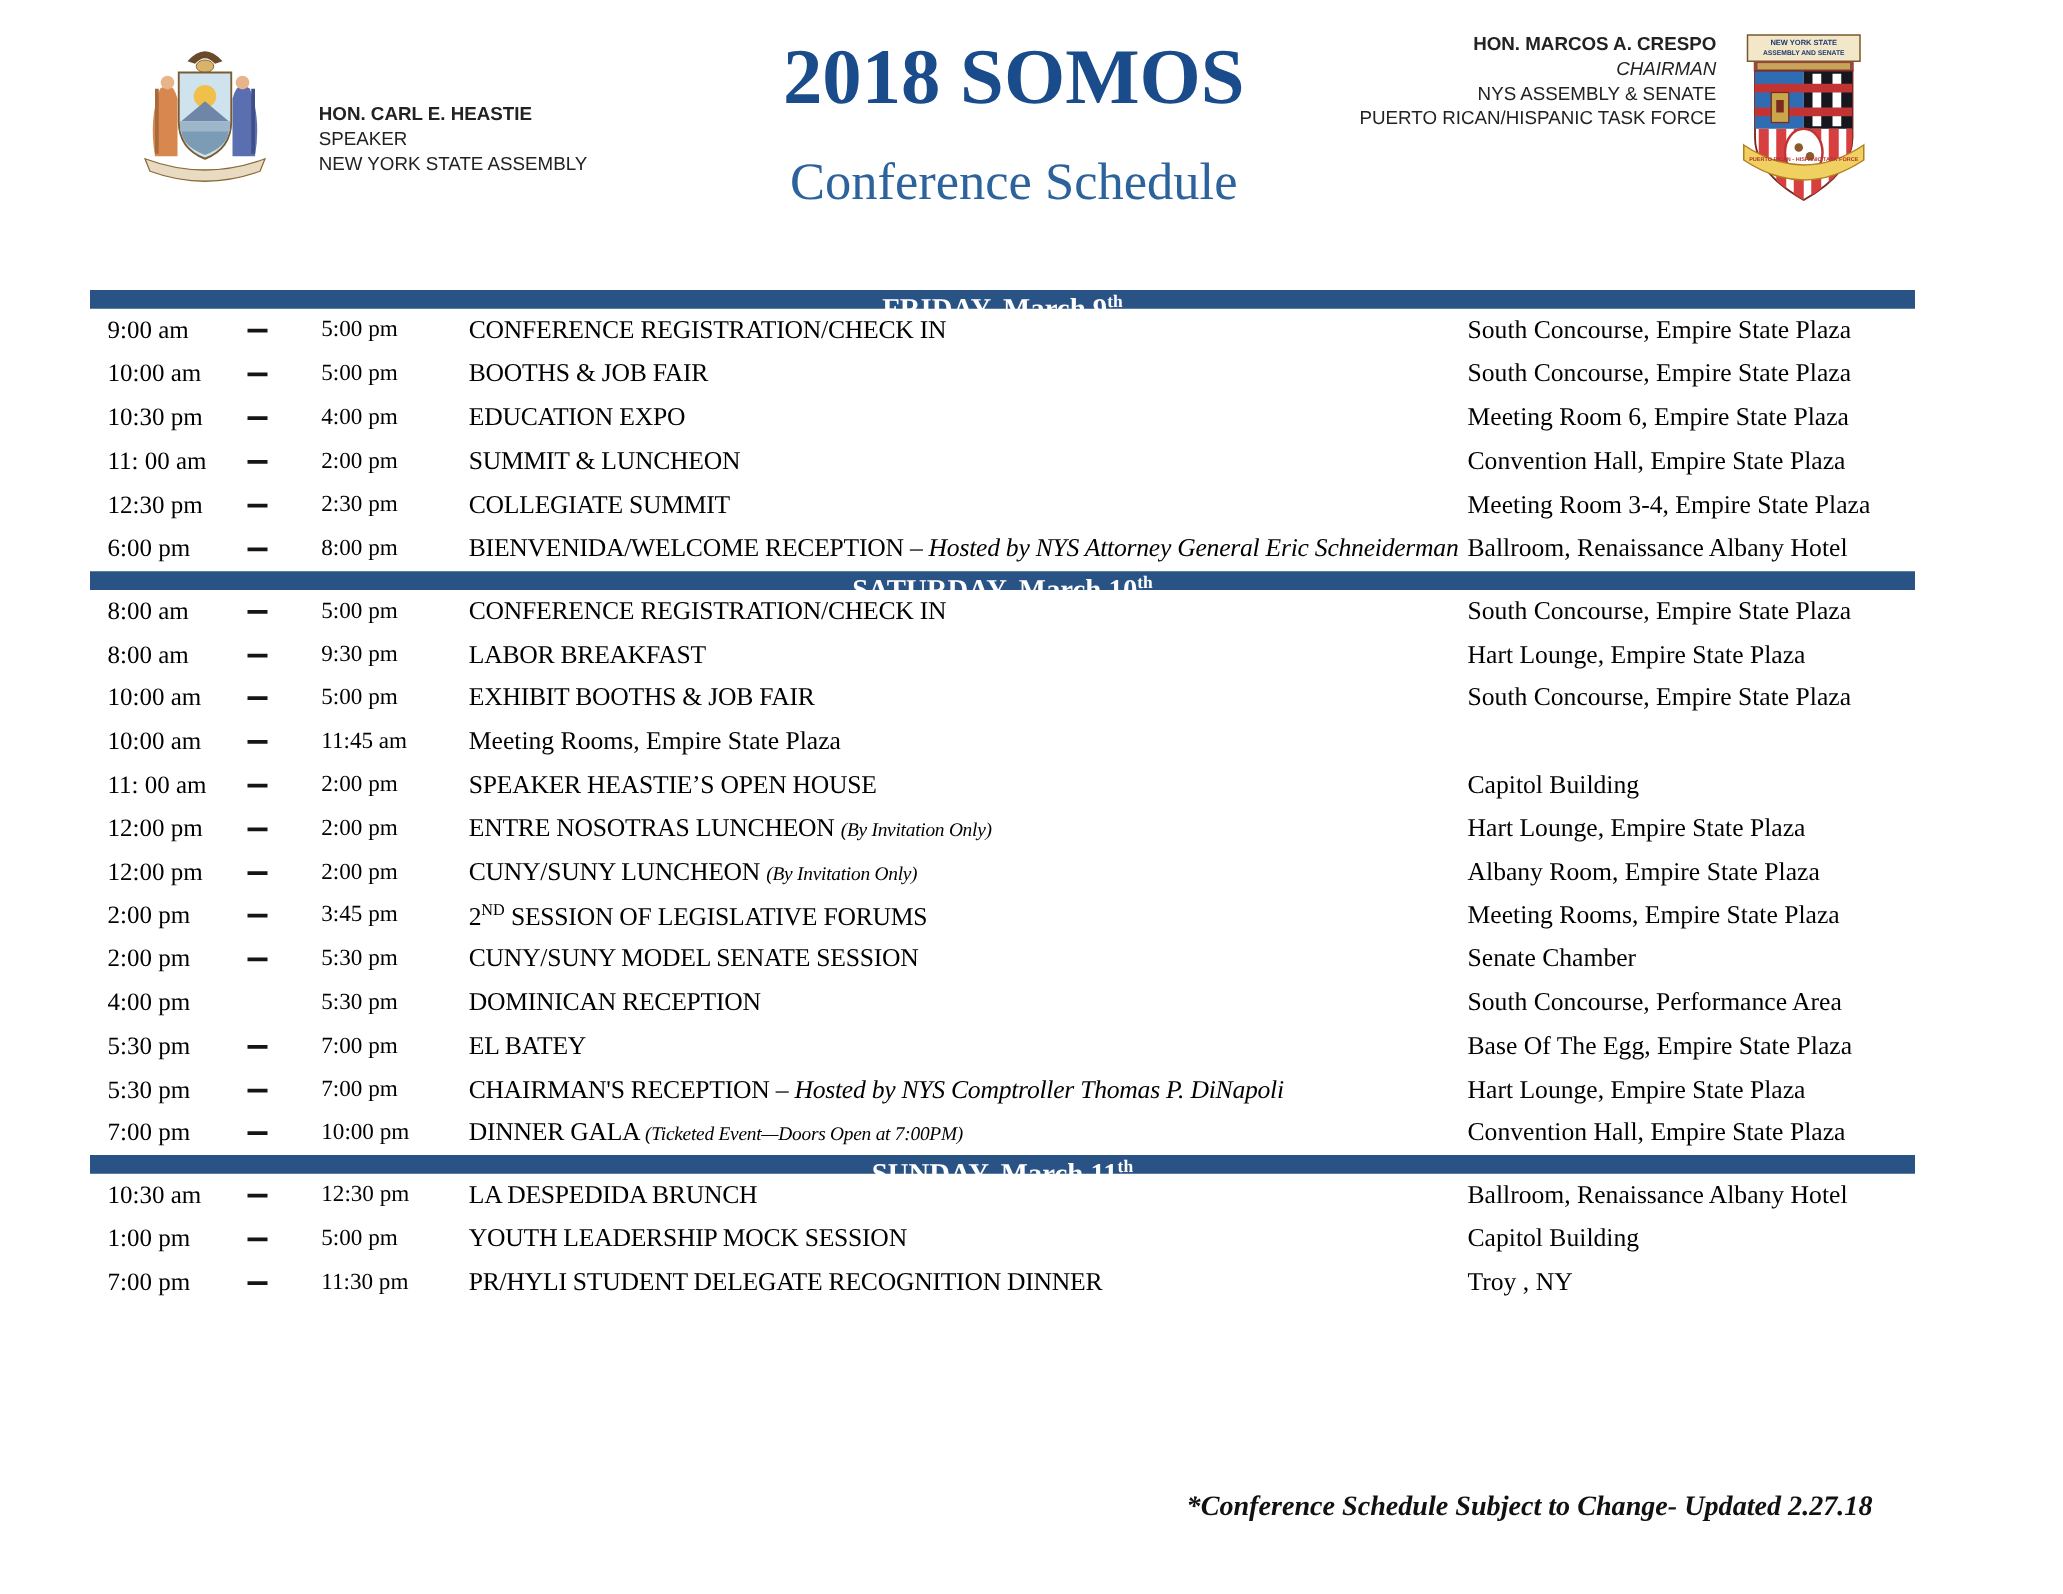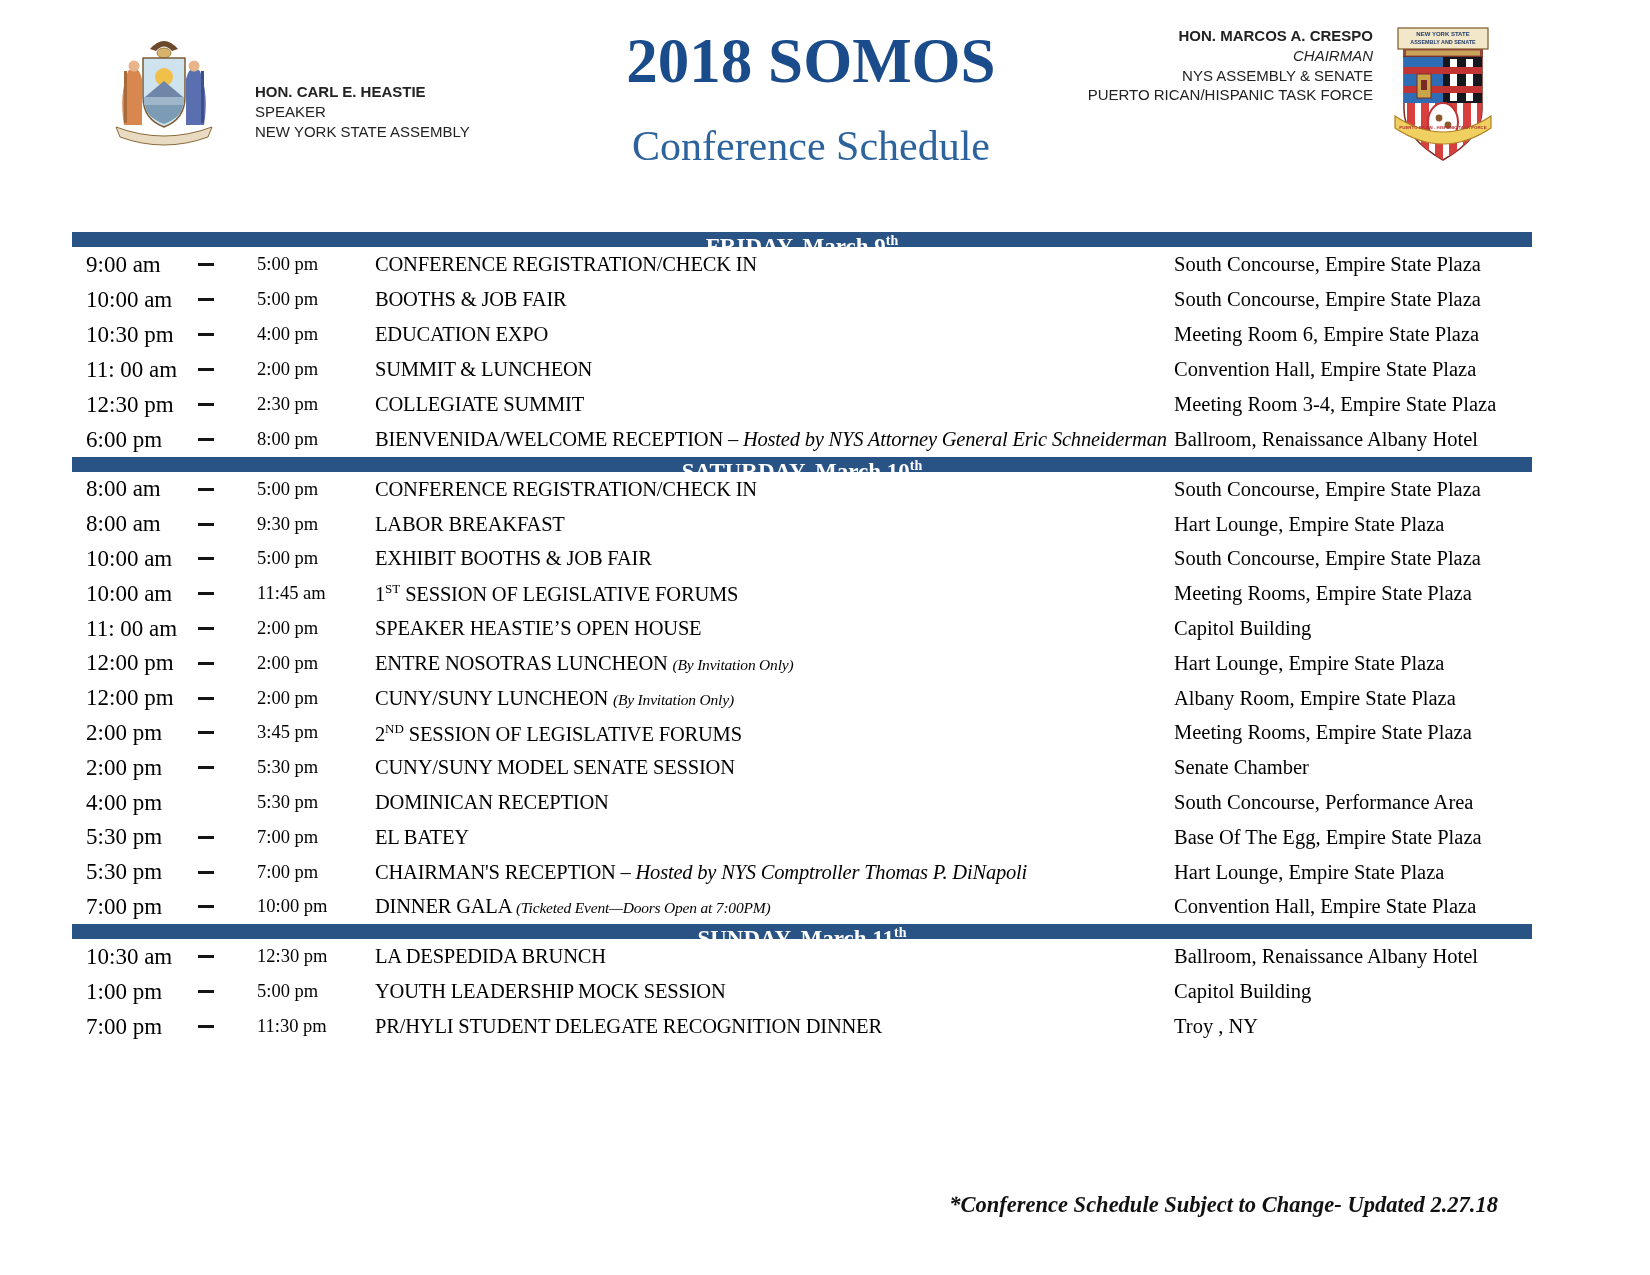--- a/index.html
+++ b/index.html
@@ -21,21 +21,21 @@
   .crespo .role{font-style:italic;}
   .crest{position:absolute;left:1390px;top:26px;width:106px;height:146px;}
 
   
   .schedule{position:absolute;left:72px;top:232px;width:1460px;}
   .section-bar{height:15px;background:#2a5385;color:#fff;text-align:center;
                font-weight:bold;font-size:23px;line-height:30px;}
   .section-bar sup{font-size:14px;line-height:0;}
   .row{display:flex;align-items:center;height:35px;}
   .sec-1 .row{height:34.8px;}
-  .c-start{width:112px;padding-left:14px;font-size:23px;white-space:pre;flex:none;}
+  .c-start{width:112px;padding-left:14px;font-size:20px;white-space:pre;flex:none;}
   .c-dash{width:36px;flex:none;display:flex;align-items:center;}
   .c-dash .dash{width:16px;height:3px;background:#151515;display:inline-block;}
   .c-end{width:118px;font-size:18.5px;white-space:pre;flex:none;margin-left:23px;}
   .c-event{flex:1;font-size:20.5px;white-space:nowrap;letter-spacing:-0.2px;}
   .c-event sup{font-size:13px;letter-spacing:0;}
   .c-event .it{font-style:italic;}
   .c-event .note{font-style:italic;font-size:15.5px;}
   .c-loc{width:358px;font-size:20.5px;white-space:nowrap;flex:none;}
 
   
@@ -205,21 +205,20 @@
           <div class="c-end">5:00 pm</div>
           <div class="c-event"><span>EXHIBIT BOOTHS &amp; JOB FAIR</span></div>
           <div class="c-loc">South Concourse, Empire State Plaza</div>
         </div>
         <div class="row">
           <div class="c-start">10:00 am</div>
           <div class="c-dash">
             <span class="dash"></span>
           </div>
           <div class="c-end">11:45 am</div>
-          <div class="c-event"><span>1</span><sup>ST</sup><span> SESSION OF LEGISLATIVE FORUMS</span></div>
           <div class="c-loc">Meeting Rooms, Empire State Plaza</div>
         </div>
         <div class="row">
           <div class="c-start">11: 00 am</div>
           <div class="c-dash">
             <span class="dash"></span>
           </div>
           <div class="c-end">2:00 pm</div>
           <div class="c-event"><span>SPEAKER HEASTIE’S OPEN HOUSE</span></div>
           <div class="c-loc">Capitol Building</div>

